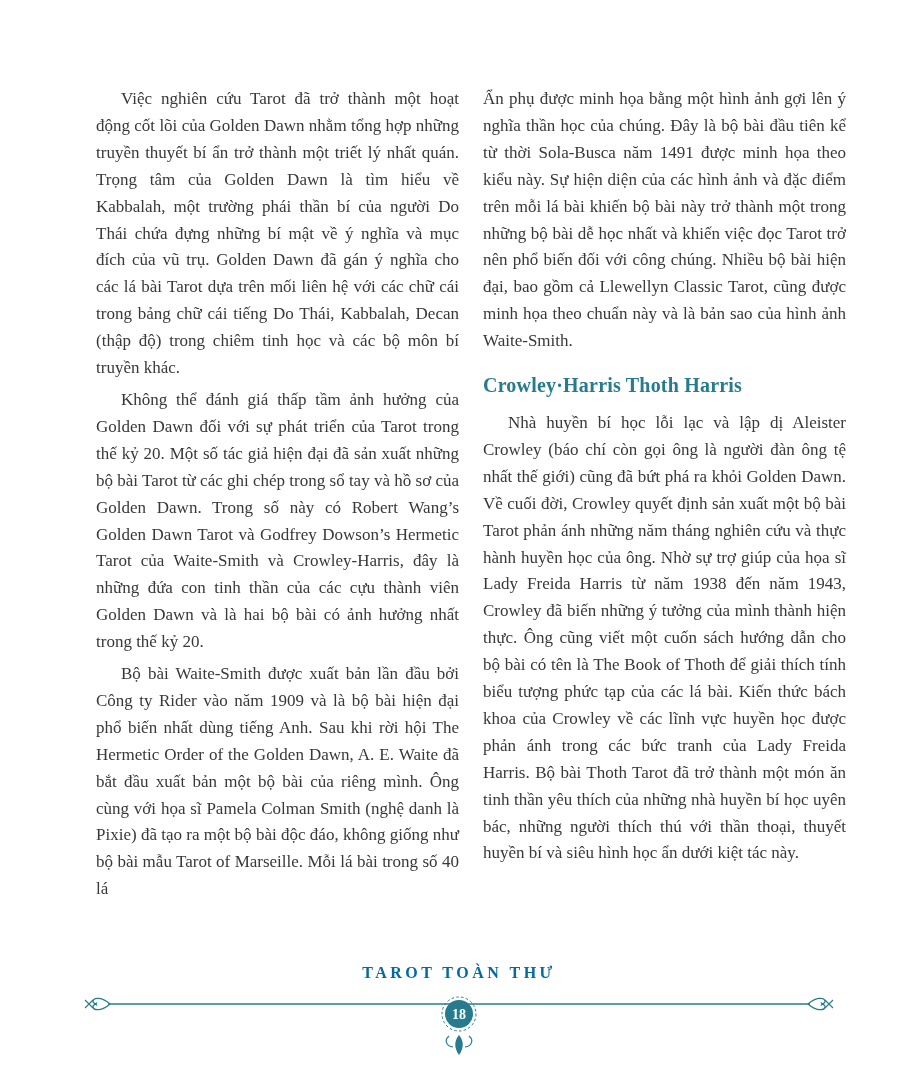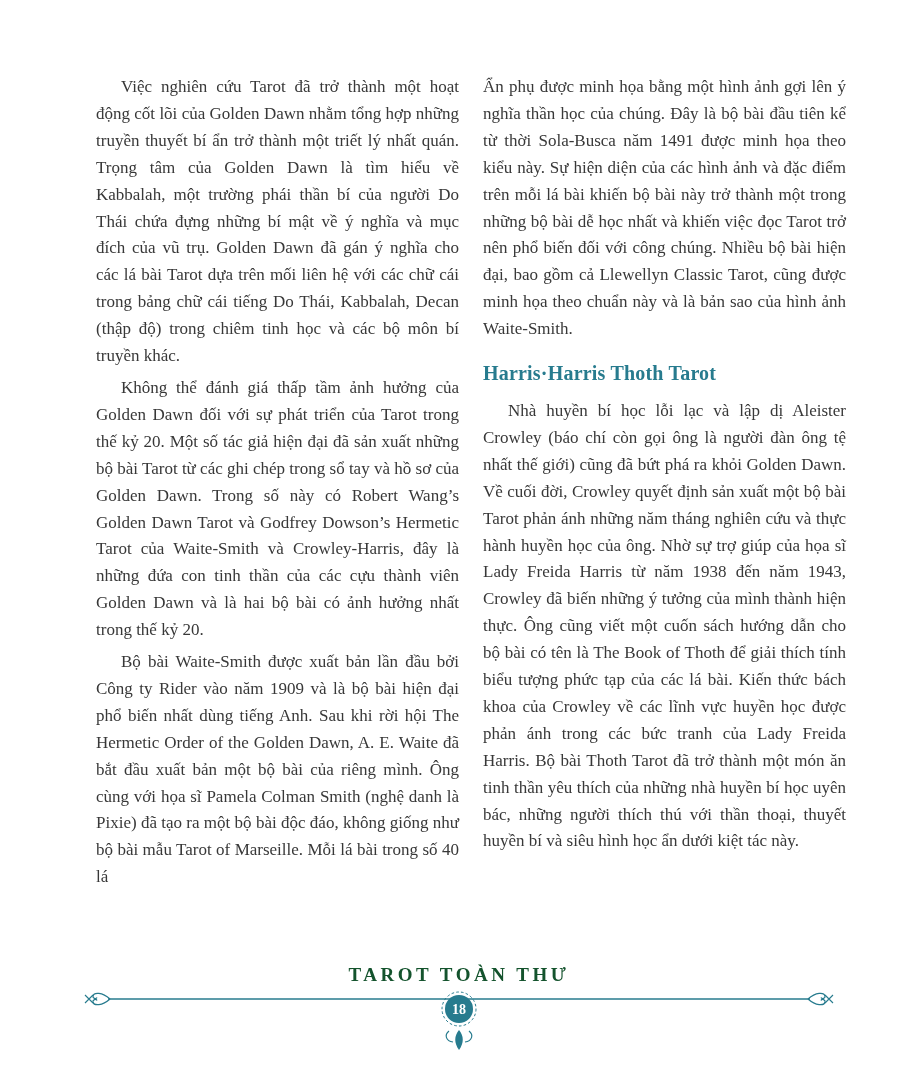--- a/index.html
+++ b/index.html
@@ -7,21 +7,21 @@
     position: relative;
     width: 918px;
     height: 1080px;
     background: #ffffff;
     font-family: "Liberation Serif", serif;
     overflow: hidden;
     margin: 0 auto;
   }
   .content {
     position: absolute;
-    top: 74px;
+    top: 86px;
     left: 96px;
     width: 750px;
     display: flex;
     gap: 24px;
   }
   .col {
     width: 363px;
     text-align: justify;
     font-size: 17px;
     line-height: 26.9px;
@@ -39,25 +39,25 @@
     letter-spacing: 0.2px;
   }
   .footer {
     position: absolute;
     top: 964px;
     left: 84px;
     width: 750px;
     text-align: center;
   }
   .footer-title {
-    color: #14532d;
-    font-size: 19px;
+    color: #0369a1;
+    font-size: 16px;
     font-weight: bold;
     letter-spacing: 3.5px;
-    margin-bottom: 3px;
+    margin-bottom: 12px;
   }
   .footer-rule { display: block; margin: 0 auto; }
 </style>
 </head>
 <body>
 
 <div class="page">
 
   <div class="content">
 
@@ -66,21 +66,21 @@
 
       <p class="indent"><span>Không thể đánh giá thấp tầm ảnh hưởng của Golden Dawn đối với sự phát triển của Tarot trong thế kỷ 20. Một số tác giả hiện đại đã sản xuất những bộ bài Tarot từ các ghi chép trong sổ tay và hồ sơ của Golden Dawn. Trong số này có </span><span class="it">Robert Wang’s Golden Dawn Tarot</span><span> và </span><span class="it">Godfrey Dowson’s Hermetic Tarot</span><span> của Waite-Smith và Crowley-Harris, đây là những đứa con tinh thần của các cựu thành viên Golden Dawn và là hai bộ bài có ảnh hưởng nhất trong thế kỷ 20.</span></p>
 
 
       <p class="indent"><span>Bộ bài </span><span class="it">Waite-Smith</span><span> được xuất bản lần đầu bởi Công ty Rider vào năm 1909 và là bộ bài hiện đại phổ biến nhất dùng tiếng Anh. Sau khi rời hội The Hermetic Order of the Golden Dawn, A. E. Waite đã bắt đầu xuất bản một bộ bài của riêng mình. Ông cùng với họa sĩ Pamela Colman Smith (nghệ danh là Pixie) đã tạo ra một bộ bài độc đáo, không giống như bộ bài mẫu </span><span class="it">Tarot of Marseille.</span><span> Mỗi lá bài trong số 40 lá</span></p>
     </div>
 
     <div class="col">
       <p><span>Ẩn phụ được minh họa bằng một hình ảnh gợi lên ý nghĩa thần học của chúng. Đây là bộ bài đầu tiên kể từ thời </span><span class="it">Sola-Busca</span><span> năm 1491 được minh họa theo kiểu này. Sự hiện diện của các hình ảnh và đặc điểm trên mỗi lá bài khiến bộ bài này trở thành một trong những bộ bài dễ học nhất và khiến việc đọc Tarot trở nên phổ biến đối với công chúng. Nhiều bộ bài hiện đại, bao gồm cả </span><span class="it">Llewellyn Classic Tarot,</span><span> cũng được minh họa theo chuẩn này và là bản sao của hình ảnh </span><span class="it">Waite-Smith.</span></p>
 
-      <h2>Harris·Harris Thoth Tarot</h2>
+      <h2>Crowley·Harris Thoth Harris</h2>
 
       <p class="indent"><span>Nhà huyền bí học lỗi lạc và lập dị Aleister Crowley (báo chí còn gọi ông là người đàn ông tệ nhất thế giới) cũng đã bứt phá ra khỏi Golden Dawn. Về cuối đời, Crowley quyết định sản xuất một bộ bài Tarot phản ánh những năm tháng nghiên cứu và thực hành huyền học của ông. Nhờ sự trợ giúp của họa sĩ Lady Freida Harris từ năm 1938 đến năm 1943, Crowley đã biến những ý tưởng của mình thành hiện thực. Ông cũng viết một cuốn sách hướng dẫn cho bộ bài có tên là </span><span class="it">The Book of Thoth</span><span> để giải thích tính biểu tượng phức tạp của các lá bài. Kiến thức bách khoa của Crowley về các lĩnh vực huyền học được phản ánh trong các bức tranh của Lady Freida Harris. Bộ bài </span><span class="it">Thoth Tarot</span><span> đã trở thành một món ăn tinh thần yêu thích của những nhà huyền bí học uyên bác, những người thích thú với thần thoại, thuyết huyền bí và siêu hình học ẩn dưới kiệt tác này.</span></p>
     </div>
 
   </div>
 
   <div class="footer">
     <div class="footer-title">TAROT TOÀN THƯ</div>
     <svg class="footer-rule" width="750" height="80" viewBox="0 0 750 80">
       <line x1="24" y1="10" x2="726" y2="10" stroke="#277b8e" stroke-width="1.3"></line>

